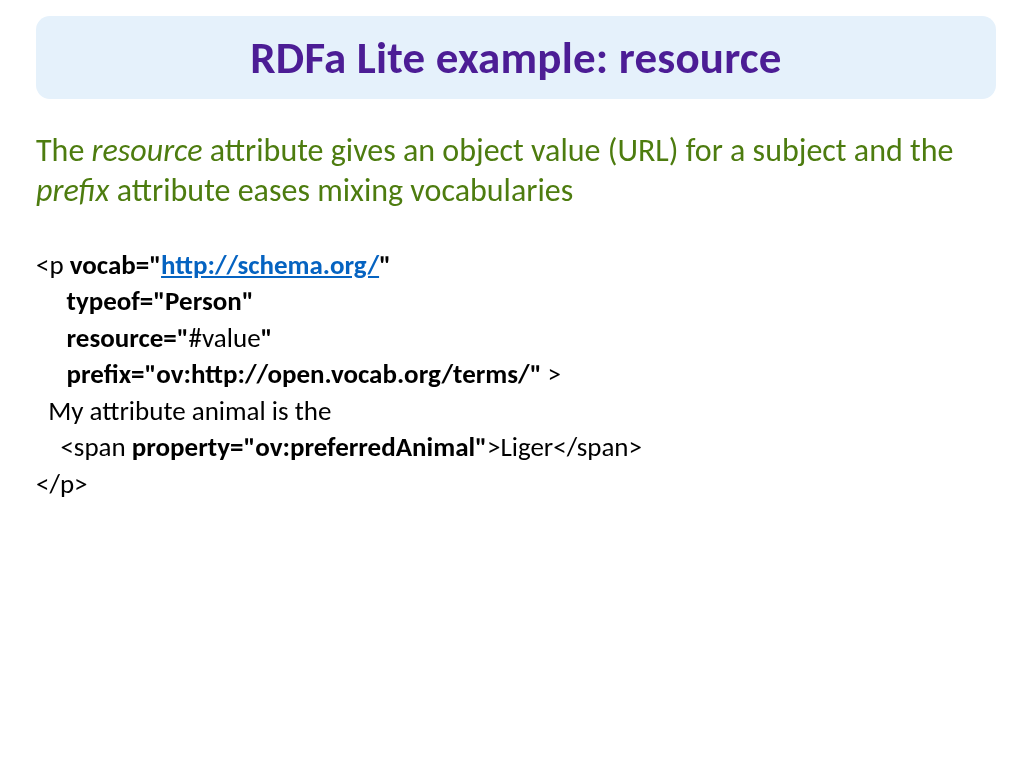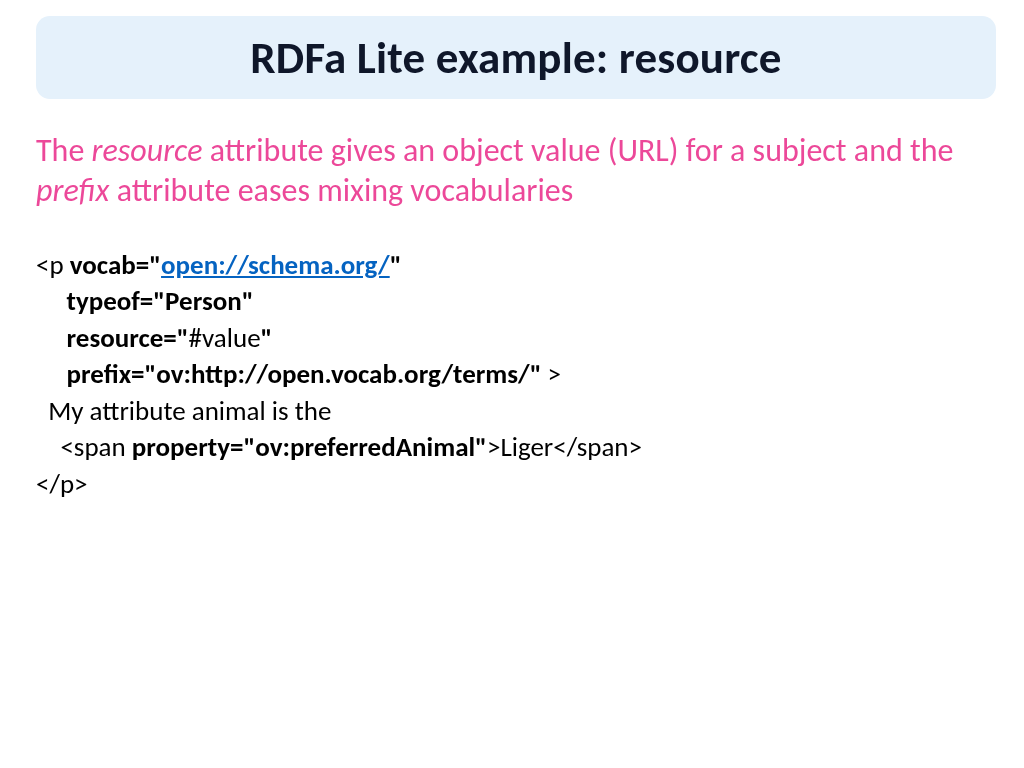--- a/index.html
+++ b/index.html
@@ -19,26 +19,26 @@
     background: #e5f1fb;
     border-radius: 14px;
     padding: 14px 20px;
     text-align: center;
     margin: 0 auto 32px auto;
     width: 960px;
   }
   .title-bar h1 {
     font-size: 45px;
     font-weight: 700;
-    color: #0f172a;
+    color: #4c1d95;
     letter-spacing: 0.2px;
   }
   .body-text {
     font-size: 32px;
-    color: #ec4899;
+    color: #4d7c0f;
     line-height: 1.25;
     margin: 4px 0 36px 0;
     font-weight: 400;
   }
   .body-text .ital { font-style: italic; }
   .code-block {
     font-size: 27px;
     color: #000000;
     line-height: 1.35;
     white-space: pre;
@@ -54,20 +54,20 @@
 </head>
 <body>
 
 <div class="slide">
   <div class="title-bar">
     <h1>RDFa Lite example: resource</h1>
   </div>
 
   <p class="body-text"><span>The </span><span class="ital">resource</span><span> attribute gives an object value (URL) for a subject and the </span><span class="ital">prefix</span><span> attribute eases mixing vocabularies</span></p>
 
-  <div class="code-block"><span>&lt;p </span><span class="b">vocab="</span><span class="link">open://schema.org/</span><span class="b">"</span>
+  <div class="code-block"><span>&lt;p </span><span class="b">vocab="</span><span class="link">http://schema.org/</span><span class="b">"</span>
 <span>     </span><span class="b">typeof="Person"</span>
 <span>     </span><span class="b">resource="</span><span>#value</span><span class="b">"</span>
 <span>     </span><span class="b">prefix="ov:http://open.vocab.org/terms/"</span><span> &gt;</span>
 <span>  My attribute animal is the</span>
 <span>    &lt;span </span><span class="b">property="ov:preferredAnimal"</span><span>&gt;Liger&lt;/span&gt;</span>
 <span>&lt;/p&gt;</span></div>
 </div>
 
 </body></html>

